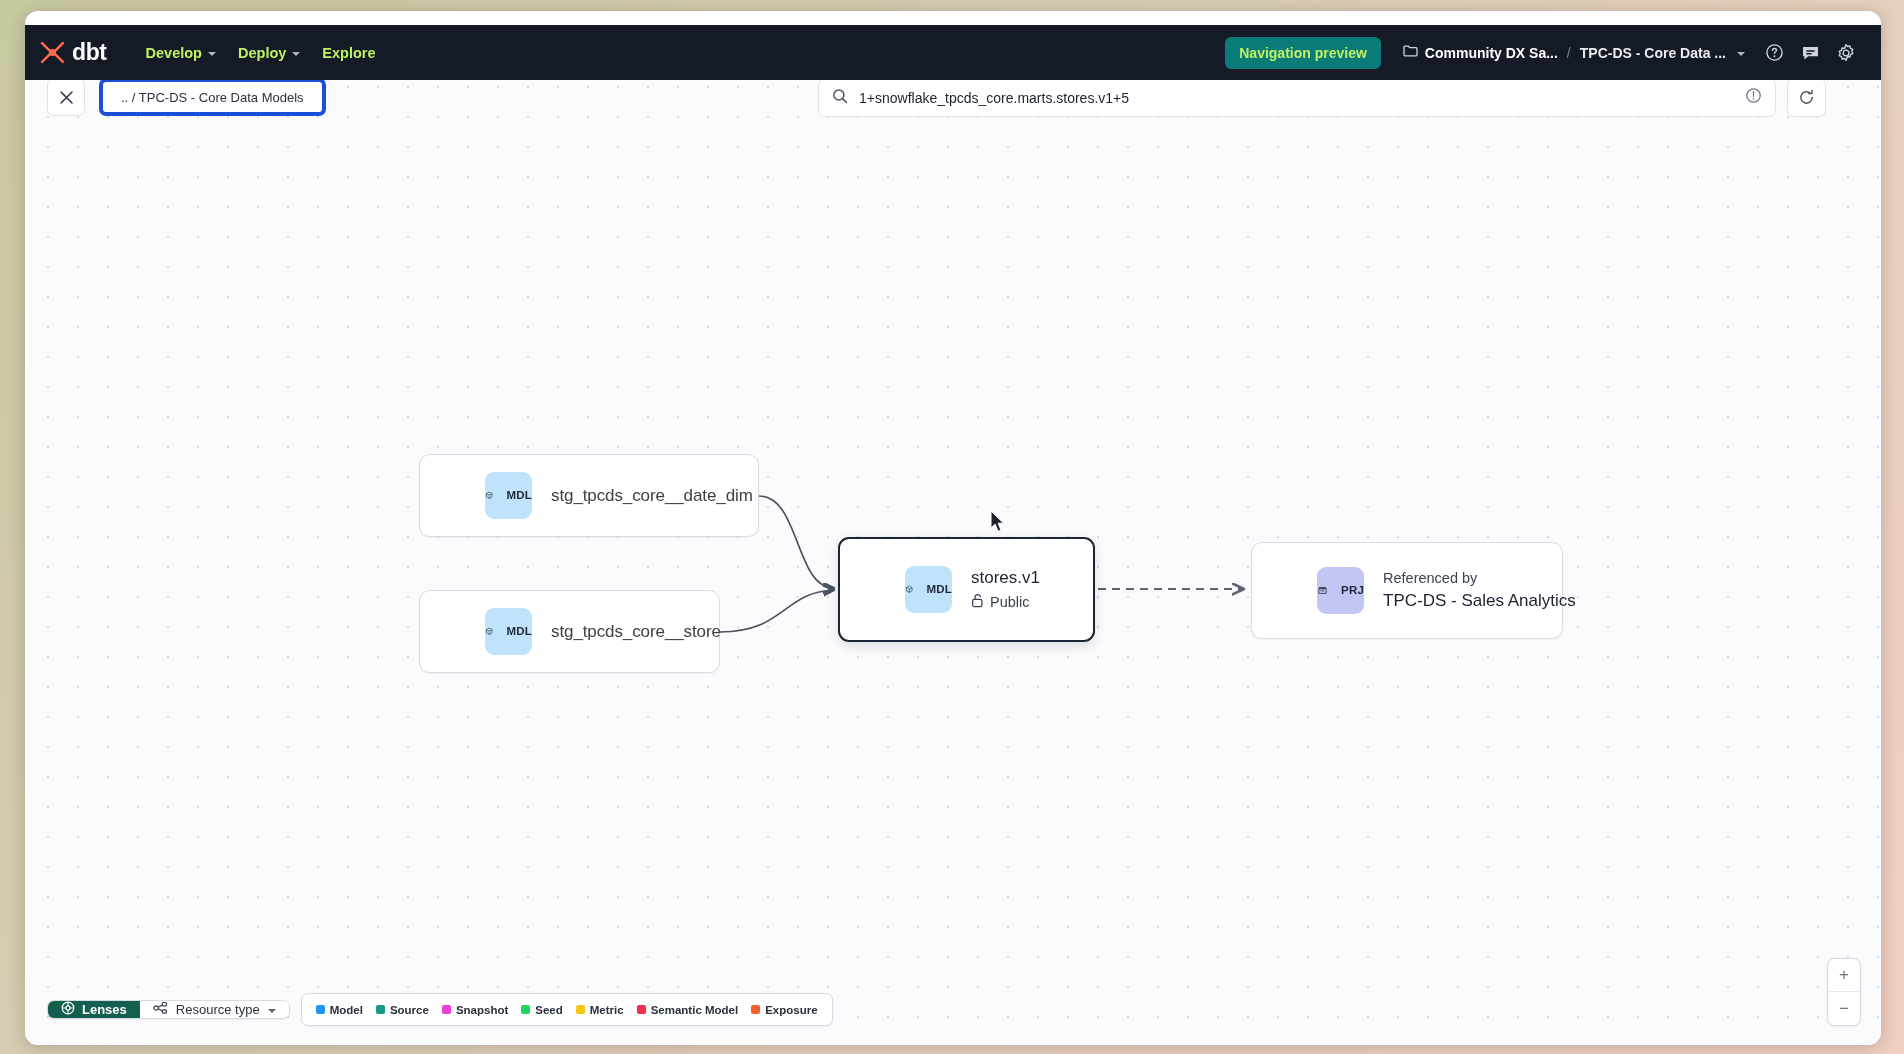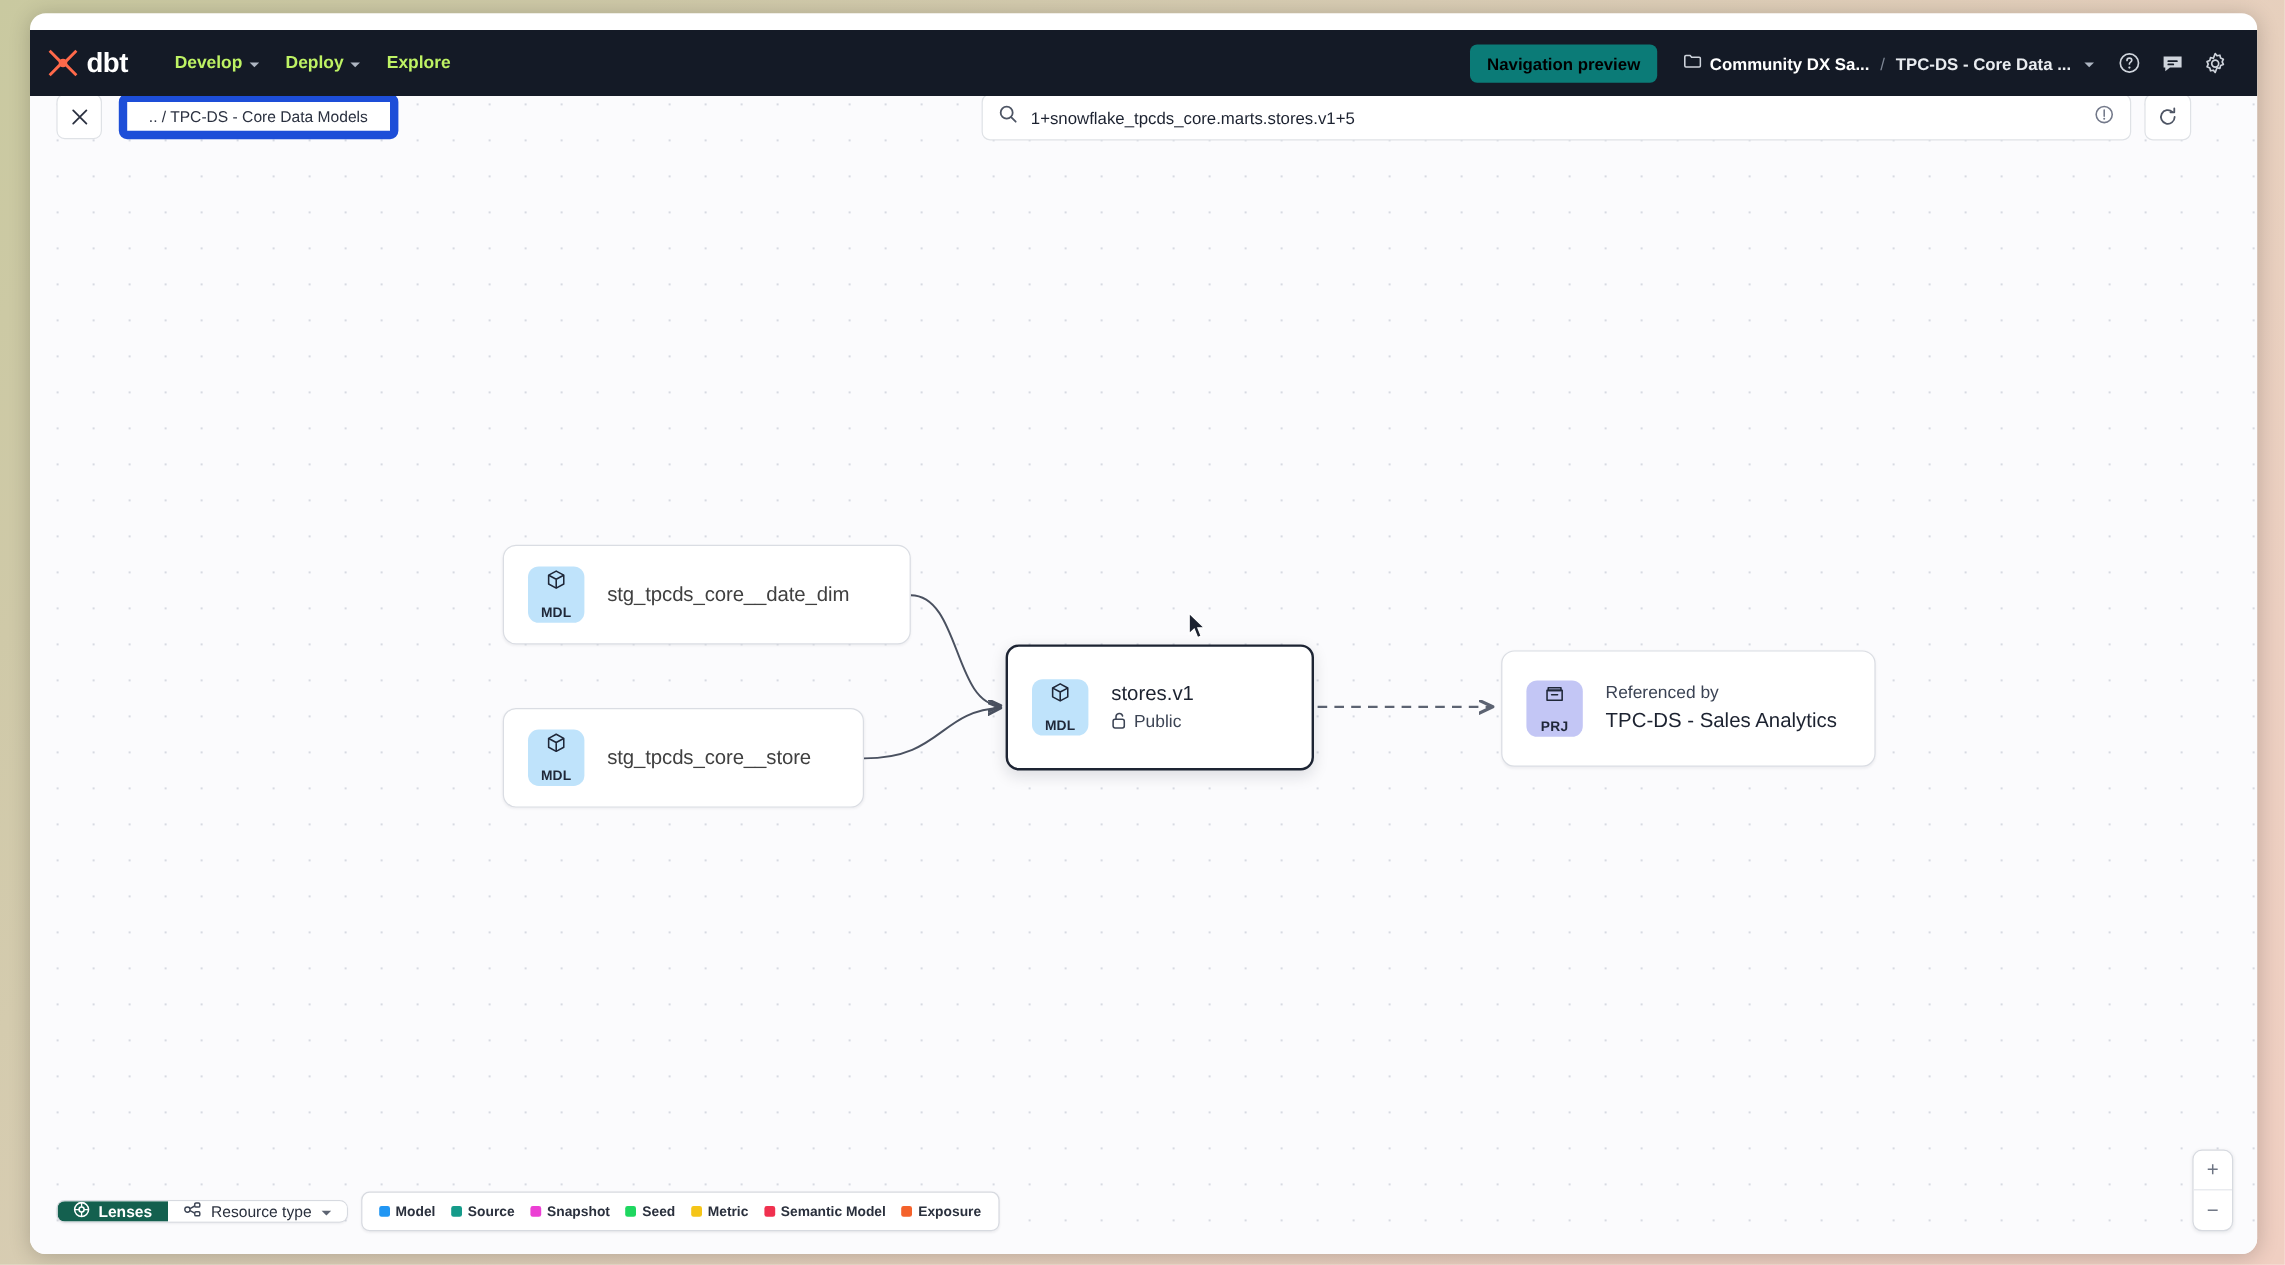--- a/index.html
+++ b/index.html
@@ -39,21 +39,21 @@
   .logo-text { color:#fff; font-size:23px; font-weight:700; letter-spacing:-.4px; }
   .navitem {
     color:#bef264; font-size:14.5px; font-weight:600;
     padding: 6px 11px; border-radius: 5px;
     display:flex; align-items:center; gap:6px; cursor:pointer;
     white-space: nowrap;
   }
   .caret { width:0;height:0;border-left:4px solid transparent;border-right:4px solid transparent;border-top:4.5px solid #aeb6c2; display:inline-block; margin-top:2px;}
   .nav-spacer { flex: 1; }
   #navpreview {
-    background:#0b7b77; color:#000000;
+    background:#0b7b77; color:#bef264;
     font-size:14px; font-weight:600;
     padding: 8px 14px; border-radius:6px;
     cursor:pointer; white-space:nowrap;
     margin-right: 22px;
   }
   .crumb {
     color:#fff; font-size:14px; font-weight:700;
     display:flex; align-items:center; gap:7px; cursor:pointer; white-space:nowrap;
   }
   .crumb-sep { color:#7d8694; font-size:14px; margin: 0 9px; }
@@ -70,21 +70,21 @@
     z-index: 4;
     background: transparent;
   }
   .tb-close {
     width: 38px; height: 38px; border:1px solid #dfe2e6; background:#fff;
     border-radius:7px; display:flex;align-items:center;justify-content:center;
     cursor:pointer;
   }
   .tb-crumb {
     margin-left: 14px;
-    height: 38px; border:7px solid #1d4ed8; background:#fff; border-radius:7px;
+    height: 38px; border:4px solid #1d4ed8; background:#fff; border-radius:7px;
     display:flex; align-items:center; padding: 0 18px;
     font-size:13px; color:#2b3140; font-weight:500; cursor:pointer; white-space:nowrap;
   }
   #searchwrap {
     position:absolute; left: 793px; top: 12px;
     width: 1008px; display:flex; align-items:center; gap: 11px;
   }
   #searchbox {
     flex:1; height: 39px; background:#fff; border:1px solid #dfe2e6; border-radius:7px;
     display:flex; align-items:center; padding: 0 13px; gap: 11px; cursor:text;
@@ -117,22 +117,22 @@
     gap: 19px;
     cursor:pointer;
     box-shadow: 0 1px 2px rgba(16,22,40,.05);
   }
   .node.selected {
     border: 2.5px solid #1d2433;
     box-shadow: 0 4px 12px rgba(16,22,40,.13);
   }
   .badge {
     width: 47px; height: 47px; border-radius: 9px;
-    display:flex; flex-direction:column; align-items:center; justify-content:center;
-    gap: 13px; flex: none;
+    display:flex; flex-direction:row; align-items:center; justify-content:center;
+    gap: 13px; flex: none; margin-left: 45px;
   }
   .badge.mdl { background:#bfe3fb; }
   .badge.prj { background:#c3c6f5; }
   .badge .bl { font-size: 11.5px; font-weight:700; color:#1f2738; letter-spacing:.2px; line-height:1; }
   .node-title { font-size: 17px; color:#404040; font-weight:400; white-space:nowrap; letter-spacing:-.1px;text-align:right; }
   .node-body { display:flex; flex-direction:column; gap:5px; }
   .node-sub { font-size:14.5px; color:#3c4454; display:flex; align-items:center; gap:6px; white-space:nowrap;}
   .node-eyebrow { font-size:14.5px; color:#3b4354; white-space:nowrap; }
   .node-main { font-size:17px; color:#1c2230; font-weight:500; white-space:nowrap; }
 

